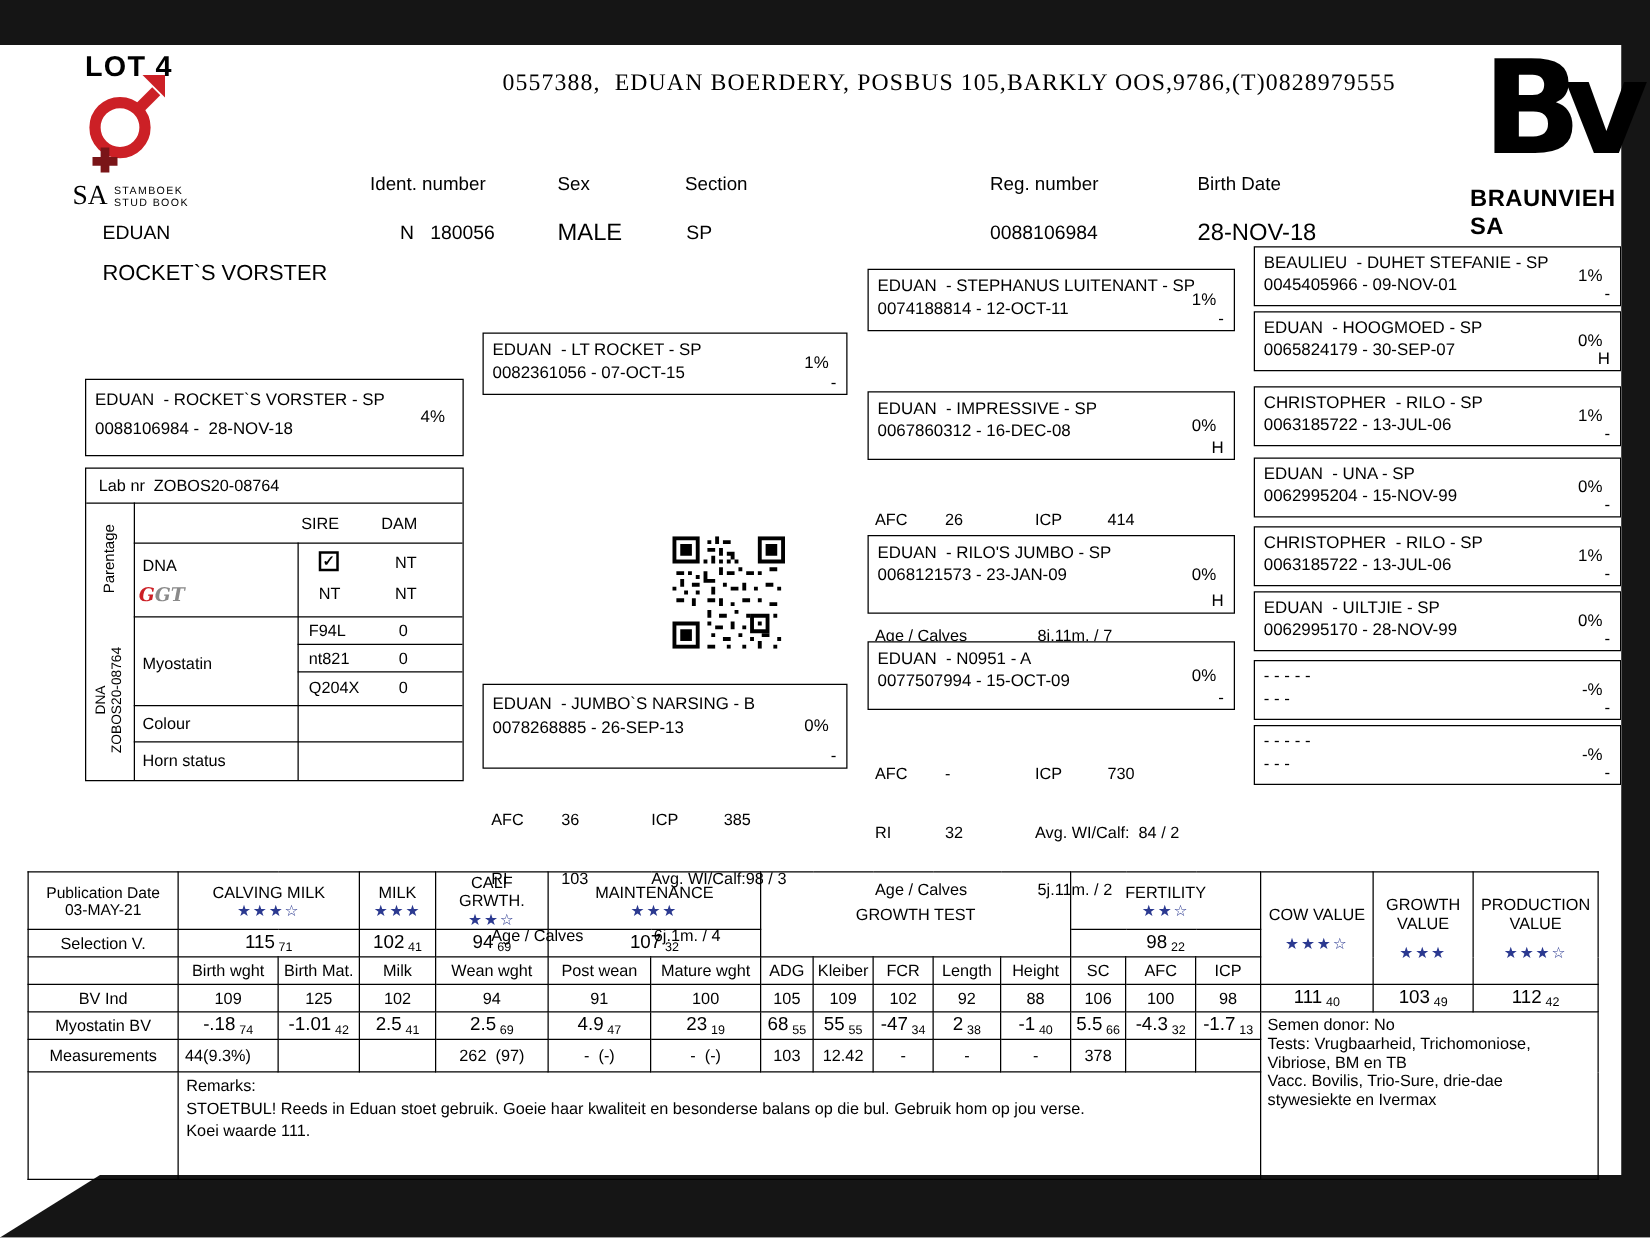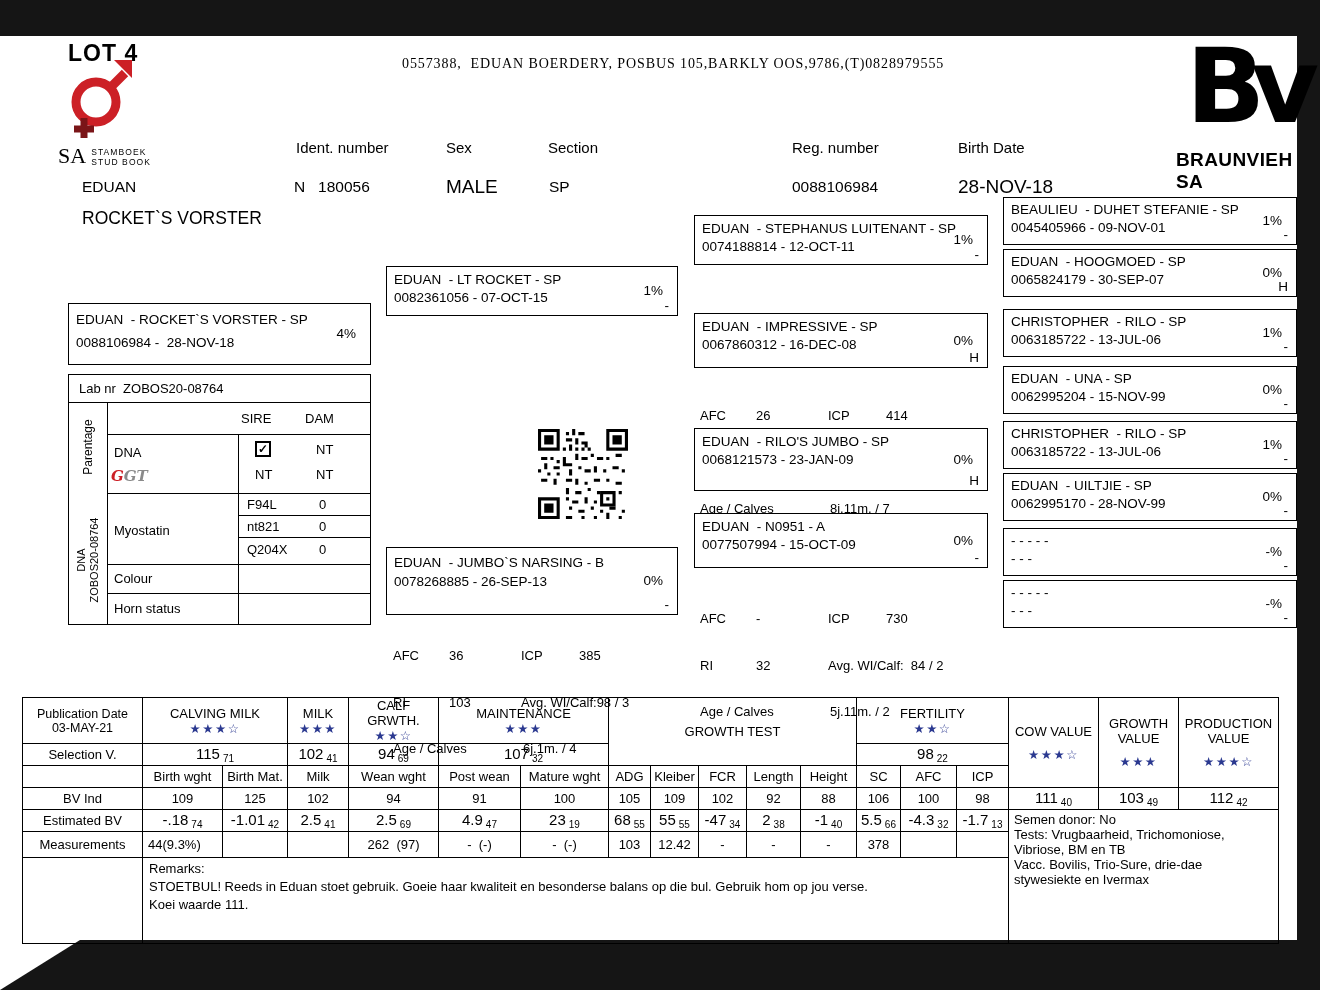--- a/index.html
+++ b/index.html
@@ -2,21 +2,21 @@
 <html><head>
 <meta charset="utf-8">
 <style>
   * { margin:0; padding:0; box-sizing:border-box; }
   body { background:#333; }
   .page { position:relative; width:1320px; height:990px; background:#fff; font-family:"Liberation Sans",sans-serif; color:#000; overflow:hidden; margin:0 auto; }
   .abs { position:absolute; }
   .bar { position:absolute; background:#151515; }
   .wedge { position:absolute; left:0; top:0; width:0; height:0; border-left:80px solid #fff; border-bottom:50px solid transparent; }
   .lot { font-size:23px; font-weight:bold; letter-spacing:1px; }
-  .contact { font-family:"Liberation Serif",serif; font-size:14px; letter-spacing:.9px; white-space:pre; }
+  .contact { font-family:"Liberation Serif",serif; font-size:19px; letter-spacing:.9px; white-space:pre; }
   .flabel { font-size:15px; }
   .fvalue { font-size:15.5px; white-space:pre; }
   .big { font-size:19px; }
   .aname { font-size:17.5px; white-space:pre; }
   .sa-word { display:flex; align-items:flex-end; gap:5px; }
   .sa-big { font-family:"Liberation Serif",serif; font-size:22px; }
   .sa-small { font-size:8.5px; letter-spacing:1.1px; line-height:9.5px; padding-bottom:2px; }
   .bv-mark { font-family:"DejaVu Sans",sans-serif; font-weight:bold; font-size:104px; letter-spacing:-14px; line-height:88px;text-align:center; }
   .bv-label { font-size:19px; font-weight:bold; letter-spacing:.4px; }
   .pbox { position:absolute; border:1px solid #000; background:#fff; }
@@ -83,21 +83,21 @@
   <div class="abs bv-mark" style="left:1186px;top:42px;">Bv</div>
   <div class="abs bv-label" style="left:1176px;top:149px;">BRAUNVIEH SA</div>
 
   <div class="abs flabel" style="left:296px;top:139px;">Ident. number</div>
   <div class="abs flabel" style="left:446px;top:139px;">Sex</div>
   <div class="abs flabel" style="left:548px;top:139px;">Section</div>
   <div class="abs flabel" style="left:792px;top:139px;">Reg. number</div>
   <div class="abs flabel" style="left:958px;top:139px;">Birth Date</div>
 
   <div class="abs fvalue" style="left:82px;top:178px;">EDUAN</div>
-  <div class="abs fvalue" style="left:294px;top:178px;text-align:right;">N   180056</div>
+  <div class="abs fvalue" style="left:320px;top:178px;text-align:right;">N   180056</div>
   <div class="abs big" style="left:446px;top:176px;">MALE</div>
   <div class="abs fvalue" style="left:549px;top:178px;">SP</div>
   <div class="abs fvalue" style="left:792px;top:178px;">0088106984</div>
   <div class="abs big" style="left:958px;top:176px;">28-NOV-18</div>
   <div class="abs aname" style="left:82px;top:208px;">ROCKET`S VORSTER</div>
 
   <div class="pbox" style="left:68px;top:303px;width:303px;height:62px;">
     <div class="pname" style="top:8px;">EDUAN  - ROCKET`S VORSTER - SP</div>
     <div class="pid" style="top:31px;">0088106984 -  28-NOV-18</div>
     <div class="ppct">4%</div>
@@ -358,21 +358,21 @@
       <td class="val">92</td>
       <td class="val">88</td>
       <td class="val">106</td>
       <td class="val">100</td>
       <td class="val">98</td>
       <td><span class="val">111</span><span class="sub">40</span></td>
       <td><span class="val">103</span><span class="sub">49</span></td>
       <td><span class="val">112</span><span class="sub">42</span></td>
     </tr>
     <tr style="height:22px;">
-      <td class="rowlab">Estimated BV</td>
+      <td class="rowlab">Myostatin BV</td>
       <td><span class="val">-.18</span><span class="sub">74</span></td>
       <td><span class="val">-1.01</span><span class="sub">42</span></td>
       <td><span class="val">2.5</span><span class="sub">41</span></td>
       <td><span class="val">2.5</span><span class="sub">69</span></td>
       <td><span class="val">4.9</span><span class="sub">47</span></td>
       <td><span class="val">23</span><span class="sub">19</span></td>
       <td><span class="val">68</span><span class="sub">55</span></td>
       <td><span class="val">55</span><span class="sub">55</span></td>
       <td><span class="val">-47</span><span class="sub">34</span></td>
       <td><span class="val">2</span><span class="sub">38</span></td>

